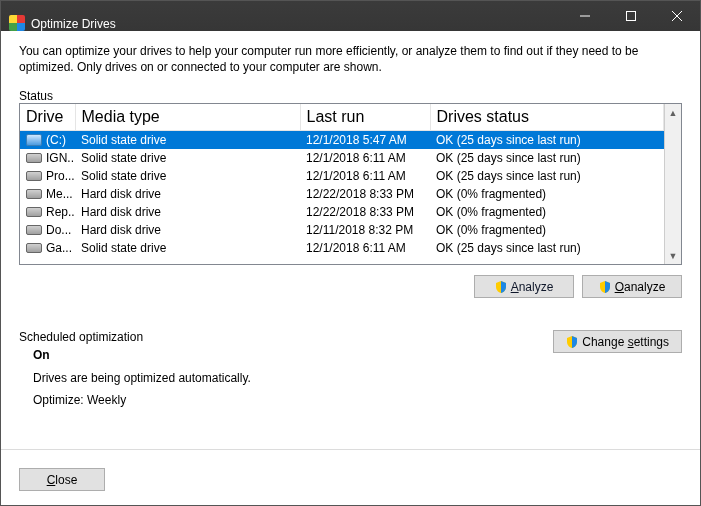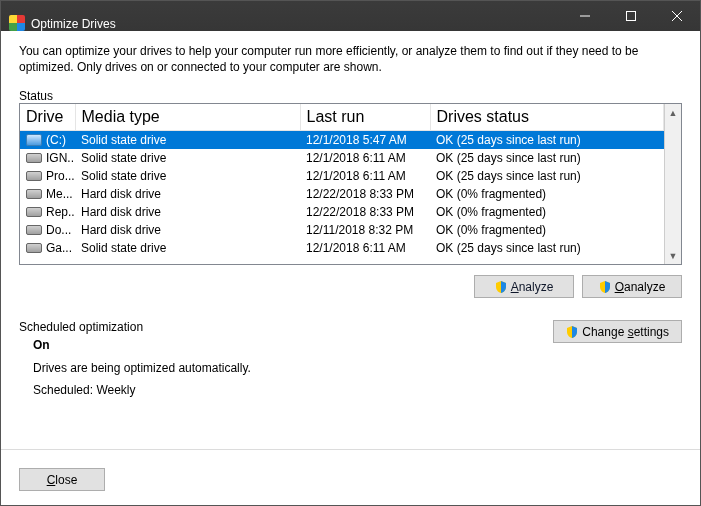--- a/index.html
+++ b/index.html
@@ -25,21 +25,21 @@
 .drive-cell { display: flex; align-items: center; gap: 4px; }
 .drv-ic { width: 16px; height: 10px; display: inline-block; background: linear-gradient(#d0d0d0,#a0a0a0); border: 1px solid #666; border-radius: 2px; flex-shrink: 0; }
 .drv-ic.c { background: linear-gradient(#cfe7ff,#4b9be0); border-color: #3a7fb8; height: 12px; }
 .scroll-track { width: 17px; background: #f0f0f0; border-left: 1px solid #cdcdcd; display: flex; flex-direction: column; }
 .scroll-btn { height: 17px; display: flex; align-items: center; justify-content: center; color: #606060; font-size: 9px; }
 .scroll-thumb { flex: 1; margin: 0; }
 .button-row { display: flex; justify-content: flex-end; gap: 8px; margin-top: 10px; }
 .btn { min-width: 100px; height: 23px; padding: 0 12px; font-size: 12px; background: #e1e1e1; border: 1px solid #adadad; display: inline-flex; align-items: center; justify-content: center; gap: 4px; }
 .btn:disabled { color: #0f172a; }
 .shield { width: 12px; height: 12px; display: inline-block; }
-.sched { margin-top: 22px; display: flex; justify-content: space-between; align-items: flex-start; }
+.sched { margin-top: 32px; display: flex; justify-content: space-between; align-items: flex-start; }
 .sched-info { padding-left: 14px; line-height: 1.85; }
 .sched-on { font-weight: bold; }
 .footer { border-top: 0; padding: 8px 18px 14px; display: flex; justify-content: flex-start; margin-top: auto; }
 .hr { height: 1px; background: #dcdcdc; margin: 0 -18px 0 -18px; }
 u.ak { text-decoration: underline; }
 </style>
 </head>
 <body>
 
 <div class="titlebar">
@@ -191,21 +191,21 @@
       <span><u class="ak">O</u><span>analyze</span></span>
     </button>
   </div>
 
   <div class="sched">
     <div>
       <div>Scheduled optimization</div>
       <div class="sched-info">
         <div class="sched-on">On</div>
         <div>Drives are being optimized automatically.</div>
-        <div>Scheduled: Weekly</div>
+        <div>Optimize: Weekly</div>
       </div>
     </div>
     <button class="btn" style="min-width:120px">
       <svg class="shield" viewBox="0 0 12 12">
           <path d="M6 0 L11 2 V6 C11 9 8.5 11.5 6 12 C3.5 11.5 1 9 1 6 V2 Z" fill="#ffcc00"></path>
           <path d="M6 0 L11 2 V6 C11 9 8.5 11.5 6 12 V0 Z" fill="#1e88e5"></path>
         </svg>
       <span>Change <u class="ak">s</u><span>ettings</span></span>
     </button>
   </div>

